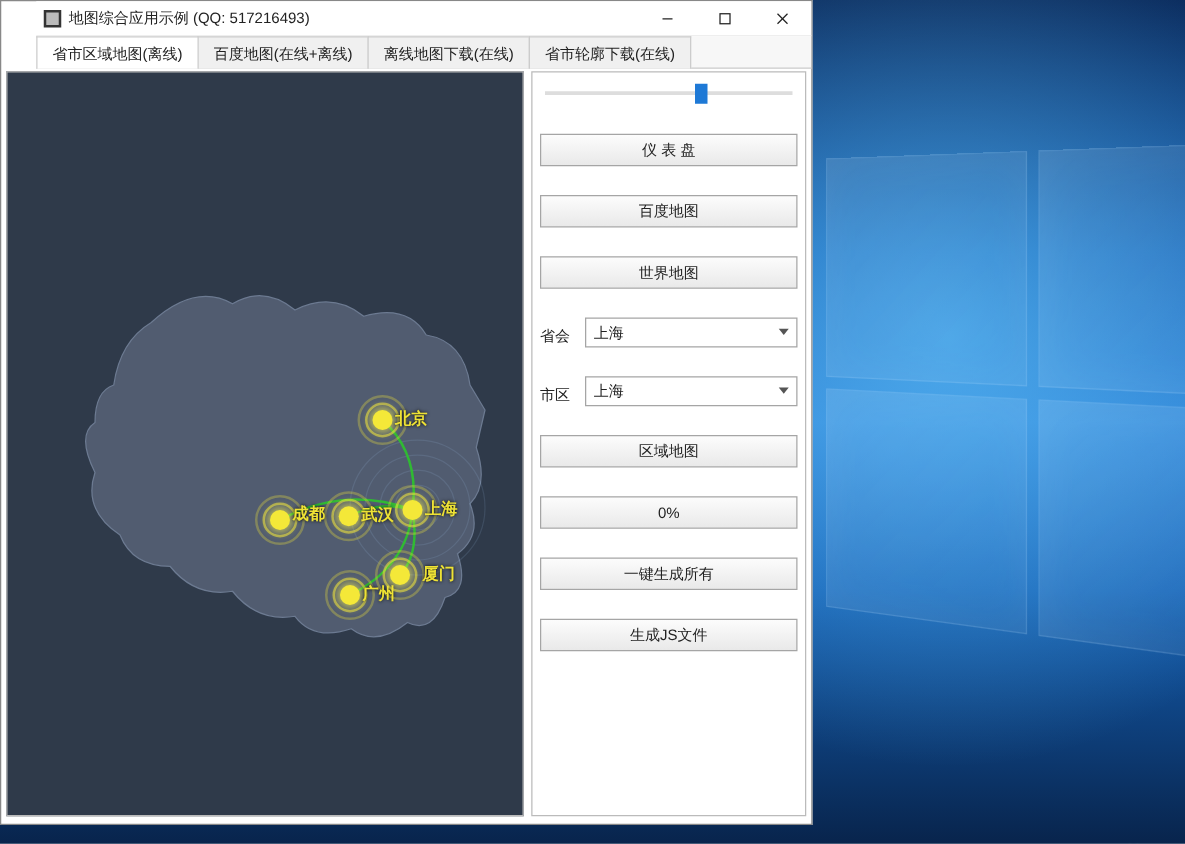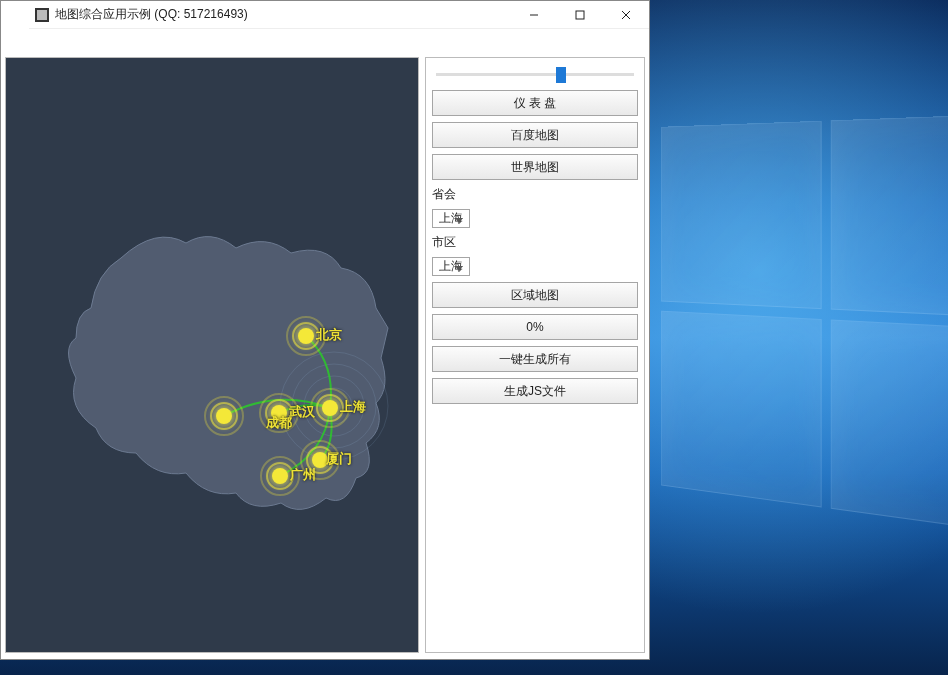--- a/index.html
+++ b/index.html
@@ -21,27 +21,27 @@
     .titlebar .icon { width:14px; height:14px; background:#333; margin-right:6px; position:relative;}
     .titlebar .icon:after{content:"";position:absolute;inset:2px;background:#bbb;}
     .titlebar .title { flex:1; color:#222; }
     .winbtn { width:46px; height:28px; display:flex; align-items:center; justify-content:center; color:#222;}
     .tabs { height:26px; display:flex; background:#f7f7f7; border-bottom:1px solid #ccc;}
     .tab { padding:5px 12px 0 12px; height:26px; border:1px solid #ccc; border-bottom:none; margin-right:-1px;
            background:#f0f0f0; color:#222; cursor:default;}
     .tab.active{ background:#fff; position:relative; z-index:1;}
     .content { position:absolute; top:56px; left:4px; right:4px; bottom:6px; display:flex; gap:6px;}
     .mappanel { flex:1; background:#2f3a4a; border:1px solid #bbb; position:relative; overflow:hidden;}
-    .sidepanel { width:220px; border:1px solid #bbb; padding:6px; display:flex; flex-direction:column; gap:6px; background:#fff;}
+    .sidepanel { width:220px; border:1px solid #bbb; padding:6px; display:flex; flex-direction:column; gap:23px; background:#fff;}
     .slider { width:100%; height:20px; position:relative;}
     .slider-track{ position:absolute; top:9px; left:4px; right:4px; height:3px; background:#ddd;}
     .slider-thumb{ position:absolute; top:3px; left:60%; width:10px; height:16px; background:#1e79d6; cursor:pointer;}
     .btn { height:26px; border:1px solid #a5a5a5; background:linear-gradient(#fcfcfc,#e9e9e9);
            display:flex; align-items:center; justify-content:center; color:#222; cursor:default;}
-    .row { display:flex; align-items:flex-start; gap:6px;flex-direction:column;}
+    .row { display:flex; align-items:flex-end; gap:6px;}
     .row .lbl{ width:30px; color:#222; white-space:nowrap;}
     .select { flex:1; height:24px; border:1px solid #a5a5a5; background:#fff; display:flex; align-items:center;
               padding:0 6px; position:relative; color:#222;}
     .select .arrow{ position:absolute; right:6px; top:8px; width:0;height:0;border-left:4px solid transparent;
                     border-right:4px solid transparent; border-top:5px solid #555;}
 
     
     .china { position:absolute; top:160px; left:30px; width:370px; height:300px; }
     .china svg{ width:100%; height:100%; }
     .landpath{ fill:#515c70; stroke:#6c7a91; stroke-width:1;}
@@ -82,20 +82,26 @@
         </svg>
     </div>
     <div class="winbtn">
       <svg width="10" height="10">
           <line x1="1" y1="1" x2="9" y2="9" stroke="#222" stroke-width="1"></line>
           <line x1="9" y1="1" x2="1" y2="9" stroke="#222" stroke-width="1"></line>
         </svg>
     </div>
   </div>
 
+  <div class="tabs">
+    <div class="tab active"><span>省市区域地图(离线)</span></div>
+    <div class="tab"><span>百度地图(在线+离线)</span></div>
+    <div class="tab"><span>离线地图下载(在线)</span></div>
+    <div class="tab"><span>省市轮廓下载(在线)</span></div>
+  </div>
 
   <div class="content">
     <div class="mappanel">
       <div class="china">
         <svg viewBox="0 0 370 300">
 
           <path class="landpath" d="M 85 40 Q 60 55 55 90 Q 40 95 40 120 Q 25 130 40 160 Q 30 190 60 210
                Q 70 235 100 235 Q 120 260 150 255 Q 170 280 200 275 Q 215 295 245 285
                Q 265 300 290 280 Q 310 290 320 260 Q 340 255 330 225 Q 350 210 340 185
                Q 355 170 345 140 L 352 110 L 340 90
@@ -133,33 +139,33 @@
             <div class="r2"></div>
             <div class="r1"></div>
             <div class="c"></div>
           </div>
           <div class="dotlabel" style="left: 283px; top: 345px;">武汉</div>
           <div class="dot" style="left: 210px; top: 350px;">
             <div class="r2"></div>
             <div class="r1"></div>
             <div class="c"></div>
           </div>
-          <div class="dotlabel" style="left: 228px; top: 356px; margin-left: 32px;">成都</div>
+          <div class="dotlabel" style="left: 228px; top: 344px;">成都</div>
           <div class="dot" style="left: 266px; top: 410px;">
             <div class="r2"></div>
             <div class="r1"></div>
             <div class="c"></div>
           </div>
           <div class="dotlabel" style="left: 284px; top: 408px;">广州</div>
           <div class="dot" style="left: 306px; top: 394px;">
             <div class="r2"></div>
             <div class="r1"></div>
             <div class="c"></div>
           </div>
-          <div class="dotlabel" style="left: 320px; top: 392px;">厦门</div>
+          <div class="dotlabel" style="left: 332px; top: 392px;">厦门</div>
         </div>
     </div>
 
     <div class="sidepanel">
       <div class="slider">
         <div class="slider-track"></div>
         <div class="slider-thumb"></div>
       </div>
       <div class="btn">
           <span>仪 表 盘</span>

